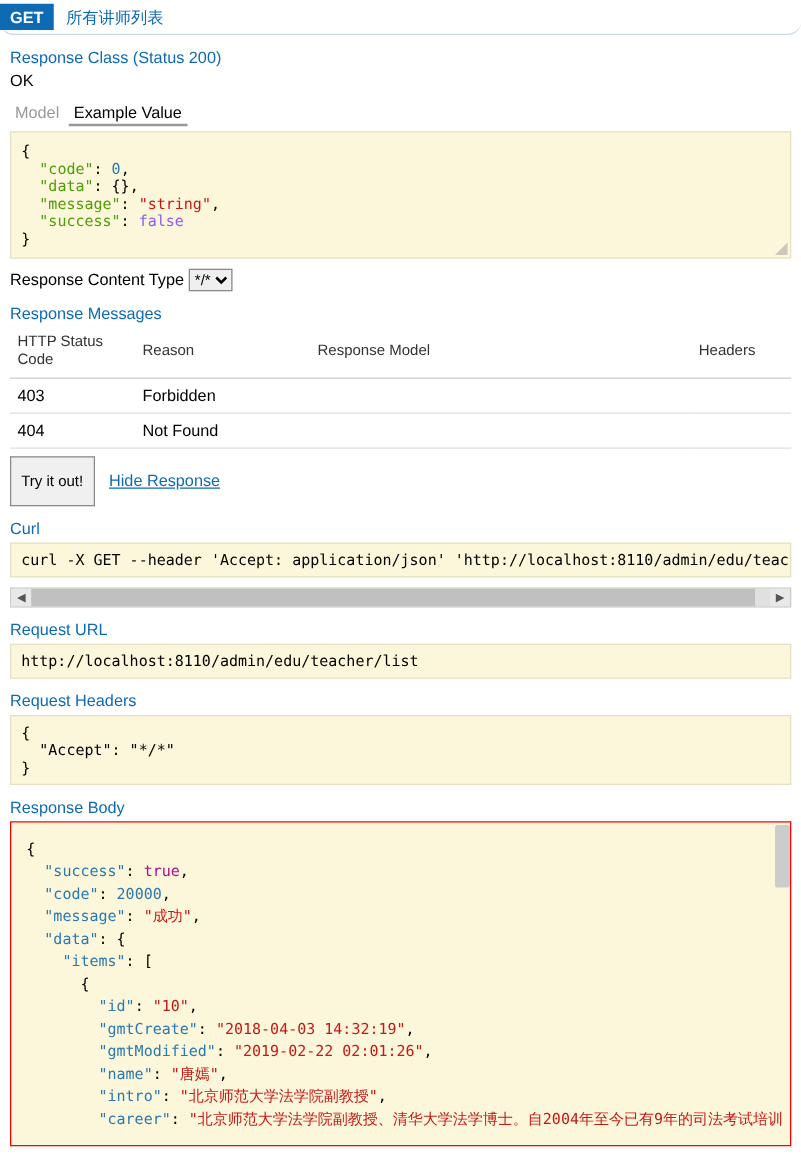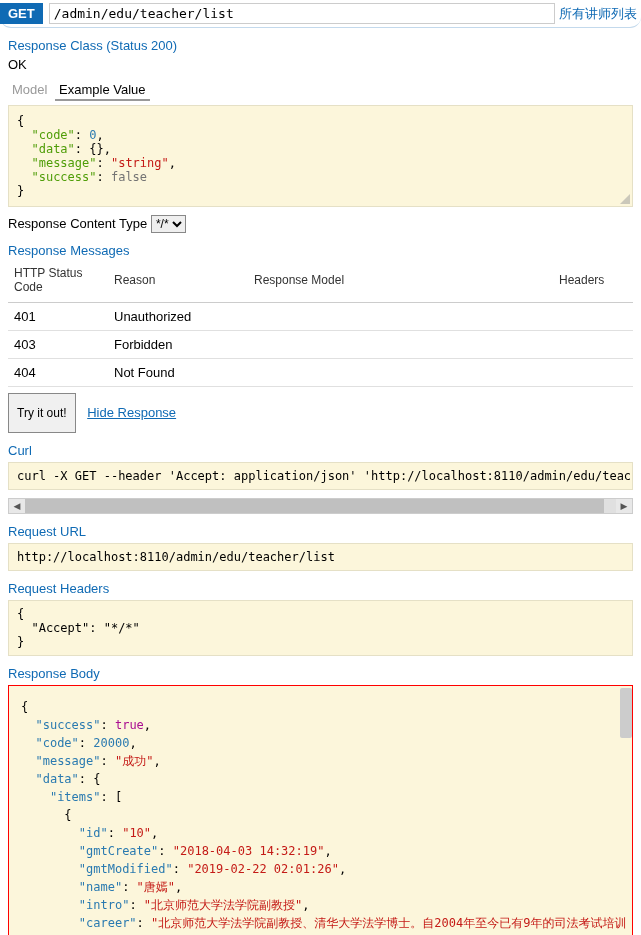--- a/index.html
+++ b/index.html
@@ -28,29 +28,28 @@
 .scroll-arrow { width: 16px; background: #e8e8e8; display: flex; align-items: center; justify-content: center; font-size: 9px; color: #555; }
 .scroll-track { flex: 1; background: #e0e0e0; position: relative; }
 .scroll-thumb { background: #c0c0c0; height: 100%; width: 98%; }
 .response-body-outer { background: #fcf6db; border: 1px solid #ff0000; margin: 4px 8px 8px 8px; padding: 12px; position: relative; }
 .response-body { font-family: Consolas, monospace; font-size: 12px; white-space: pre; line-height: 1.5; }
 .vscroll { position: absolute; right: 0; top: 2px; width: 12px; height: 50px; background: #ccc; border-radius: 2px; }
 .j-key { color: #2a7ab0; }
 .j-str { color: #c41a16; }
 .j-num { color: #2a7ab0; }
 .j-bool { color: #aa0d91; }
-.j-false { color: #737373; }
+.j-false { color: #8b5cf6; }
 .j-green { color: #4f9d08; }
 </style>
 </head>
 <body>
 
 <div class="header">
   <span class="method-badge">GET</span>
-  <span class="path">/admin/edu/teacher/list</span>
   <span class="summary">所有讲师列表</span>
 </div>
 
 <div class="section-title">Response Class (Status 200)</div>
 <div class="ok-text">OK</div>
 
 <div class="tabs">
   <span class="tab">Model</span>
   <span class="tab active">Example Value</span>
 </div>
@@ -71,26 +70,20 @@
 <table class="msg-table">
   <thead>
     <tr>
       <th style="width:100px">HTTP Status Code</th>
       <th style="width:140px">Reason</th>
       <th>Response Model</th>
       <th style="width:80px">Headers</th>
     </tr>
   </thead>
   <tbody>
-    <tr>
-        <td>401</td>
-        <td>Unauthorized</td>
-        <td></td>
-        <td></td>
-      </tr>
     <tr>
         <td>403</td>
         <td>Forbidden</td>
         <td></td>
         <td></td>
       </tr>
     <tr>
         <td>404</td>
         <td>Not Found</td>
         <td></td>

